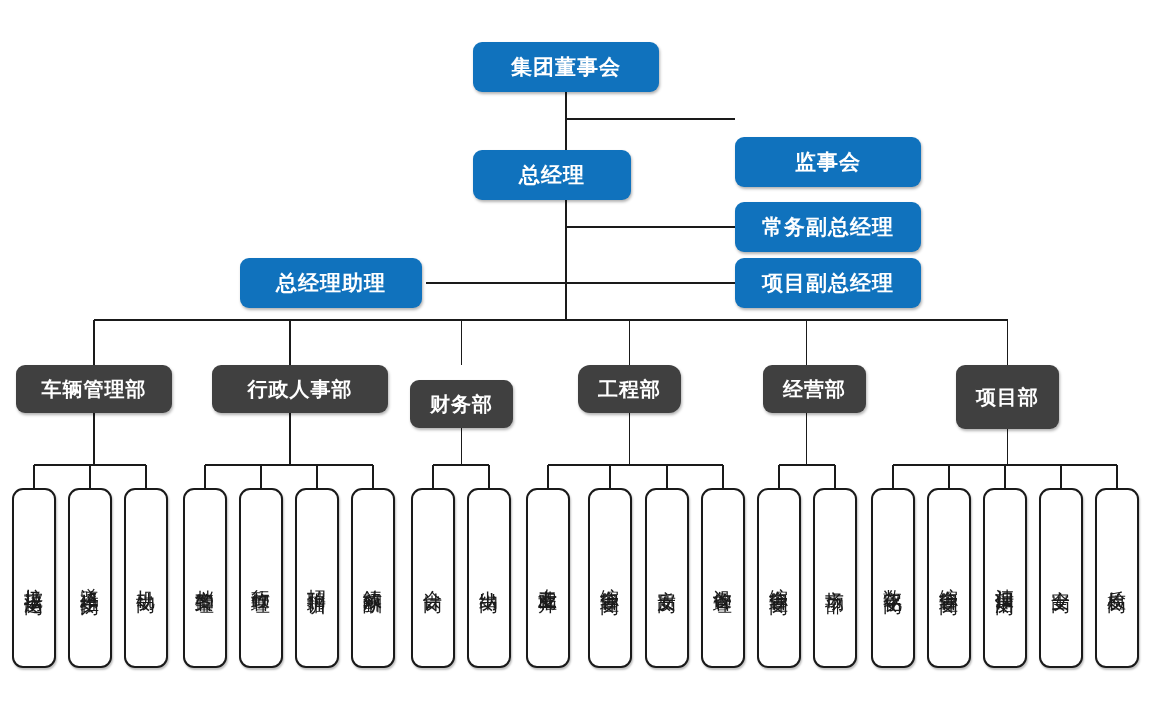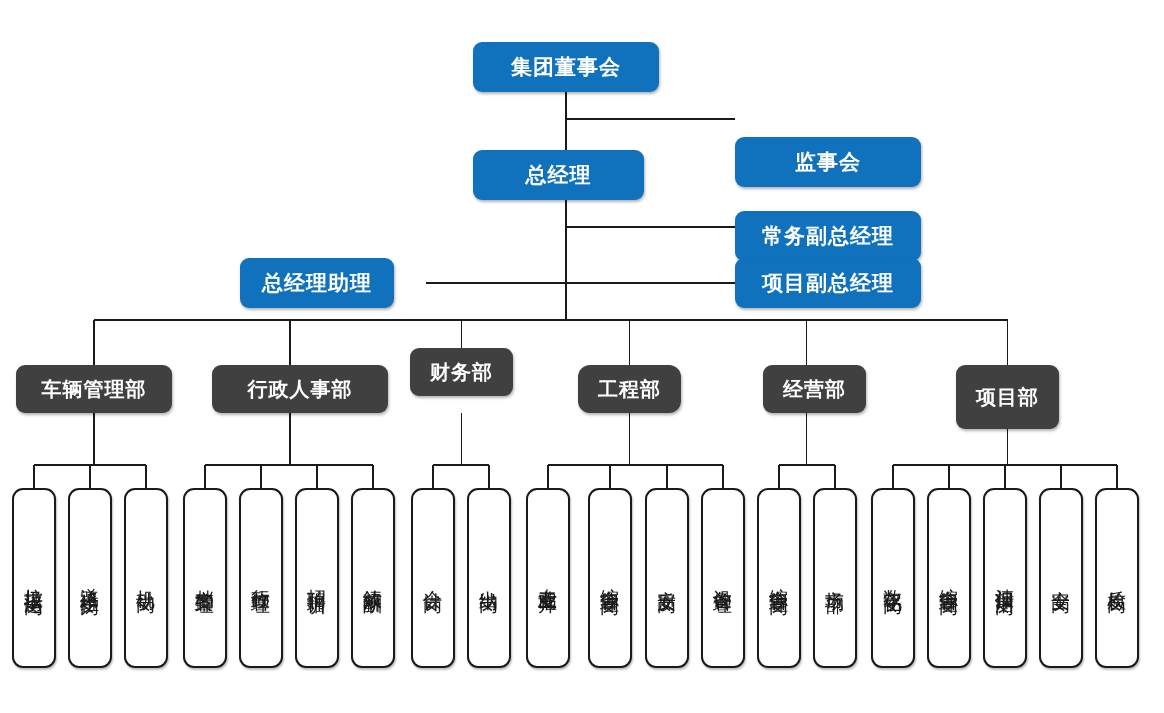--- a/index.html
+++ b/index.html
@@ -125,30 +125,30 @@
       <line x1="1117" y1="465" x2="1117" y2="488" stroke="#1a1a1a" stroke-width="1.6" shape-rendering="crispEdges"></line>
     </svg>
 
   <div id="nodes-layer">
       <div class="node node-blue" style="left: 473px; top: 42px; width: 186px; height: 50px;">
         <span>集团董事会</span>
       </div>
       <div class="node node-blue" style="left: 735px; top: 94px; width: 186px; height: 50px; margin-top: 43px;">
         <span>监事会</span>
       </div>
-      <div class="node node-blue" style="left: 473px; top: 150px; width: 171px; height: 50px;">
+      <div class="node node-blue" style="left: 473px; top: 150px; width: 158px; height: 50px;">
         <span>总经理</span>
       </div>
-      <div class="node node-blue" style="left: 735px; top: 202px; width: 186px; height: 50px; margin-top: 9px;">
+      <div class="node node-blue" style="left: 735px; top: 202px; width: 186px; height: 50px;">
         <span>常务副总经理</span>
       </div>
       <div class="node node-blue" style="left: 735px; top: 258px; width: 186px; height: 50px;">
         <span>项目副总经理</span>
       </div>
-      <div class="node node-blue" style="left: 240px; top: 258px; width: 154px; height: 50px; font-family: Liberation Mono, monospace;">
+      <div class="node node-blue" style="left: 240px; top: 258px; width: 182px; height: 50px; font-family: Liberation Mono, monospace;">
         <span>总经理助理</span>
       </div>
       <div class="node node-orange" style="left: 16px; top: 365px; width: 156px; height: 48px;">
         <span>车辆管理部</span>
       </div>
       <div class="node node-leaf" style="left: 12px; top: 488px; width: 44px; height: 180px;">
         <span>垃圾清运岗</span>
       </div>
       <div class="node node-leaf" style="left: 68px; top: 488px; width: 44px; height: 180px;">
         <span>道路维护岗</span>
@@ -164,21 +164,21 @@
       </div>
       <div class="node node-leaf" style="left: 239px; top: 488px; width: 44px; height: 180px;">
         <span>行政管理</span>
       </div>
       <div class="node node-leaf" style="left: 295px; top: 488px; width: 44px; height: 180px;">
         <span>招聘培训</span>
       </div>
       <div class="node node-leaf" style="left: 351px; top: 488px; width: 44px; height: 180px;">
         <span>绩效薪酬</span>
       </div>
-      <div class="node node-orange" style="left: 410px; top: 348px; width: 103px; height: 48px;">
+      <div class="node node-orange" style="left: 410px; top: 380px; width: 103px; height: 48px;">
         <span>财务部</span>
       </div>
       <div class="node node-leaf" style="left: 411px; top: 488px; width: 44px; height: 180px;">
         <span>会计岗</span>
       </div>
       <div class="node node-leaf" style="left: 467px; top: 488px; width: 44px; height: 180px;">
         <span>出纳岗</span>
       </div>
       <div class="node node-orange" style="left: 578px; top: 365px; width: 103px; height: 48px; border-radius: 12px;">
         <span>工程部</span>

